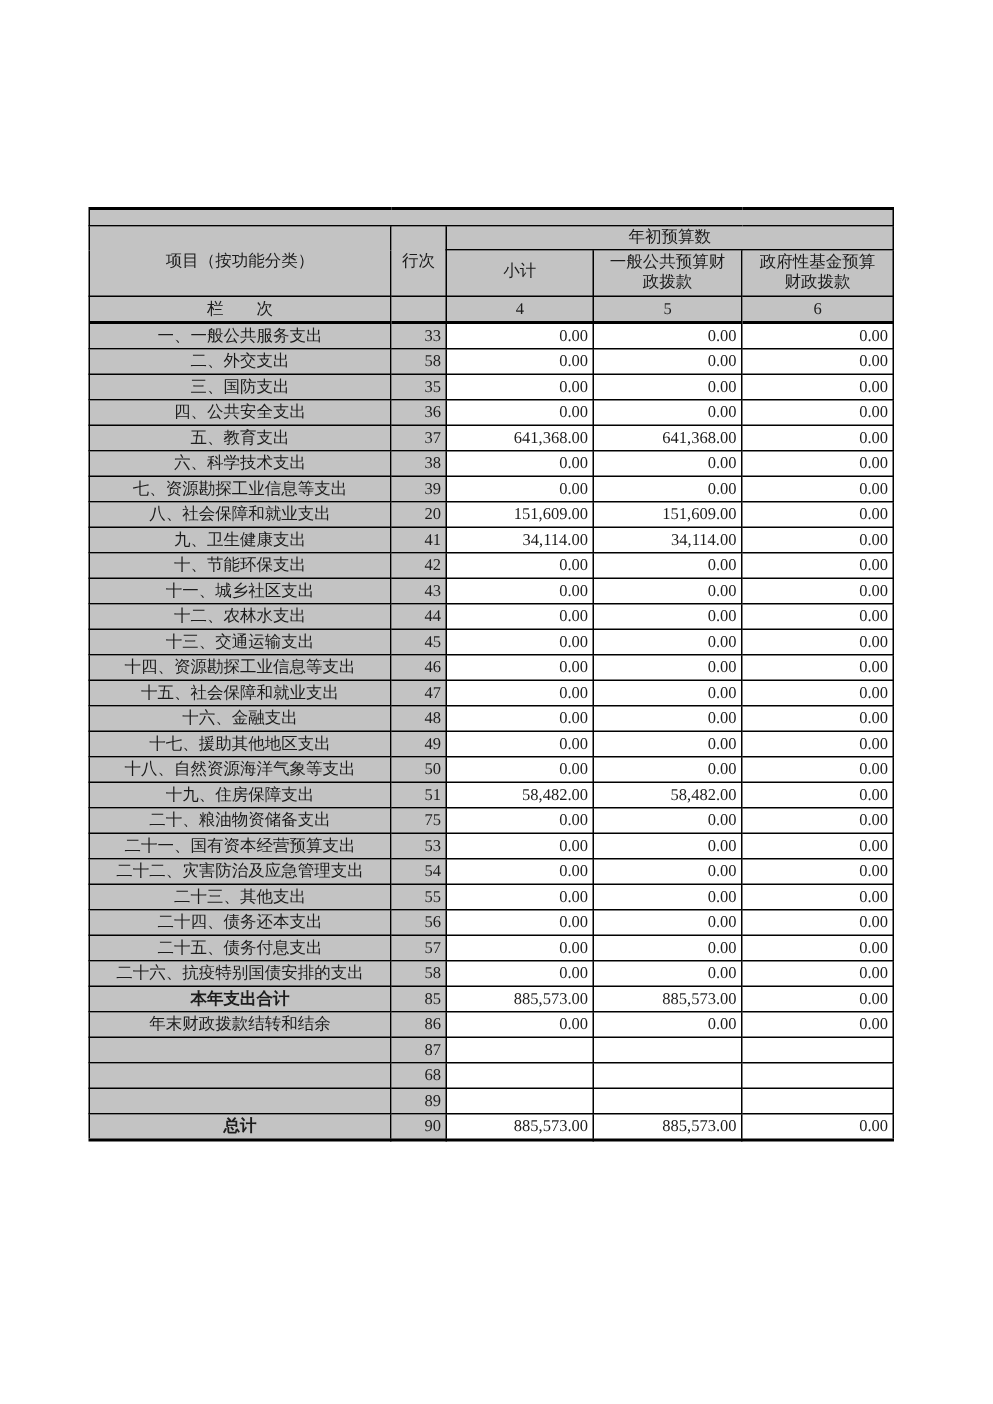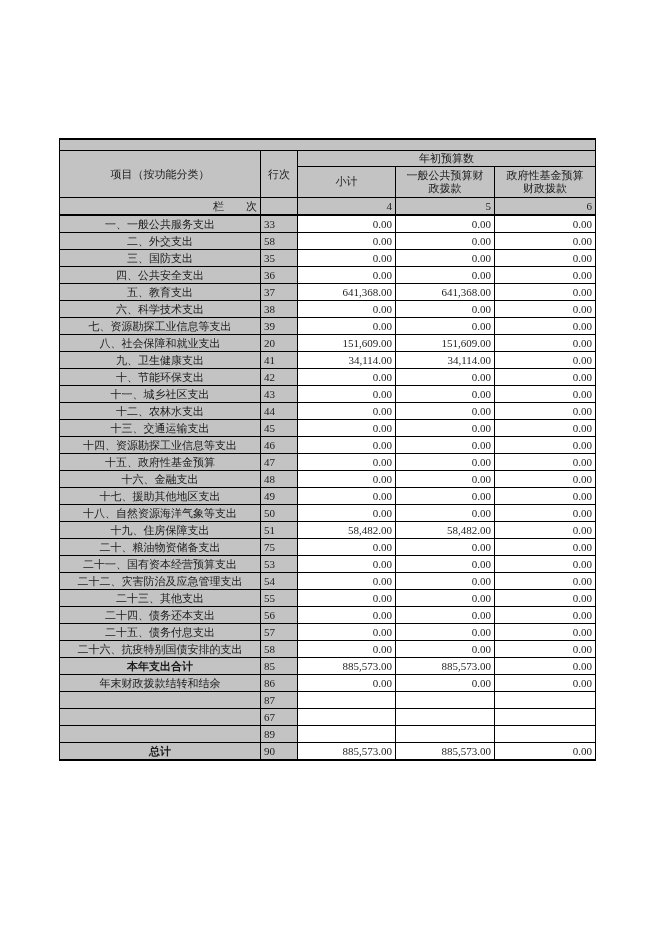--- a/index.html
+++ b/index.html
@@ -51,33 +51,33 @@
   tr.group-row th{height:15px;}
   tr.sub-row th{height:30px;white-space:pre-line;line-height:1.2;}
   tr.idx-row td{background:var(--header-fill);text-align:center;height:16px;}
   tbody td{height:16px;}
   td.c-label{
     background:var(--header-fill);
     text-align:center;
   }
   td.c-line{
     background:var(--header-fill);
-    text-align:left;
+    text-align:right;
   }
   td.c-num{
     background:var(--cell-fill);
     text-align:right;
   }
   tr.emphasis td.c-label{
     font-weight:bold;
     text-align:center;
     margin-top:24px;
   }
   
-  tr.idx-row td{border-bottom:2px solid var(--border);text-align:right;}
+  tr.idx-row td{border-bottom:2px solid var(--border);}
 </style>
 </head>
 <body>
 
 <div class="page">
   <table class="budget">
     <colgroup>
       <col style="width:201px">
       <col style="width:37px">
       <col style="width:98px">
@@ -201,21 +201,21 @@
           <td class="c-num">0.00</td>
         </tr>
         <tr>
           <td class="c-label">十四、资源勘探工业信息等支出</td>
           <td class="c-line">46</td>
           <td class="c-num">0.00</td>
           <td class="c-num">0.00</td>
           <td class="c-num">0.00</td>
         </tr>
         <tr>
-          <td class="c-label">十五、政府性基金预算</td>
+          <td class="c-label">十五、社会保障和就业支出</td>
           <td class="c-line">47</td>
           <td class="c-num">0.00</td>
           <td class="c-num">0.00</td>
           <td class="c-num">0.00</td>
         </tr>
         <tr>
           <td class="c-label">十六、金融支出</td>
           <td class="c-line">48</td>
           <td class="c-num">0.00</td>
           <td class="c-num">0.00</td>
@@ -307,21 +307,21 @@
         </tr>
         <tr>
           <td class="c-label"></td>
           <td class="c-line">87</td>
           <td class="c-num"></td>
           <td class="c-num"></td>
           <td class="c-num"></td>
         </tr>
         <tr>
           <td class="c-label"></td>
-          <td class="c-line">67</td>
+          <td class="c-line">68</td>
           <td class="c-num"></td>
           <td class="c-num"></td>
           <td class="c-num"></td>
         </tr>
         <tr>
           <td class="c-label"></td>
           <td class="c-line">89</td>
           <td class="c-num"></td>
           <td class="c-num"></td>
           <td class="c-num"></td>

